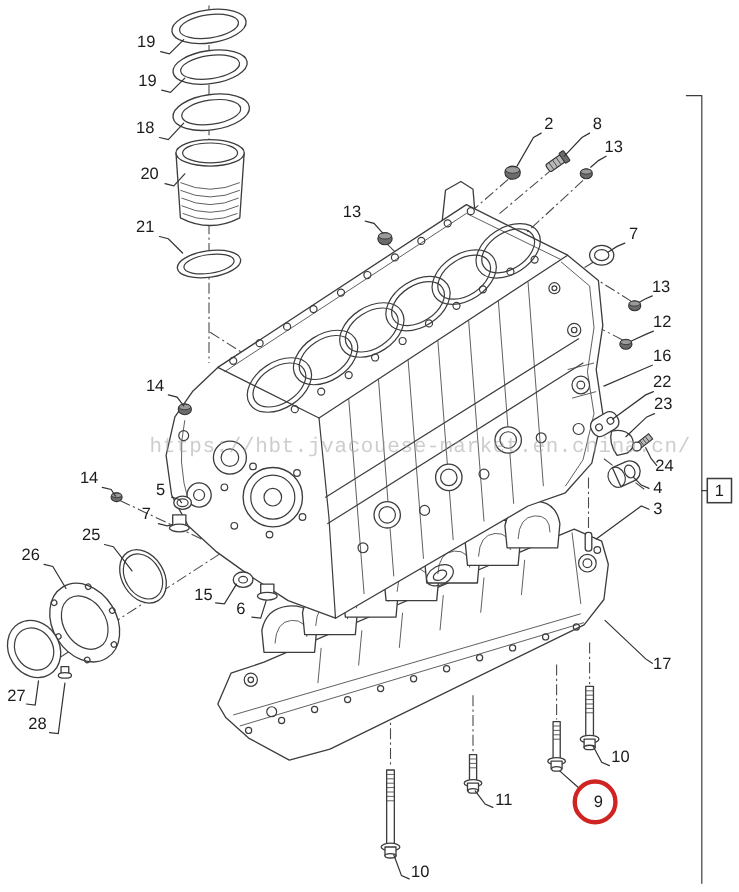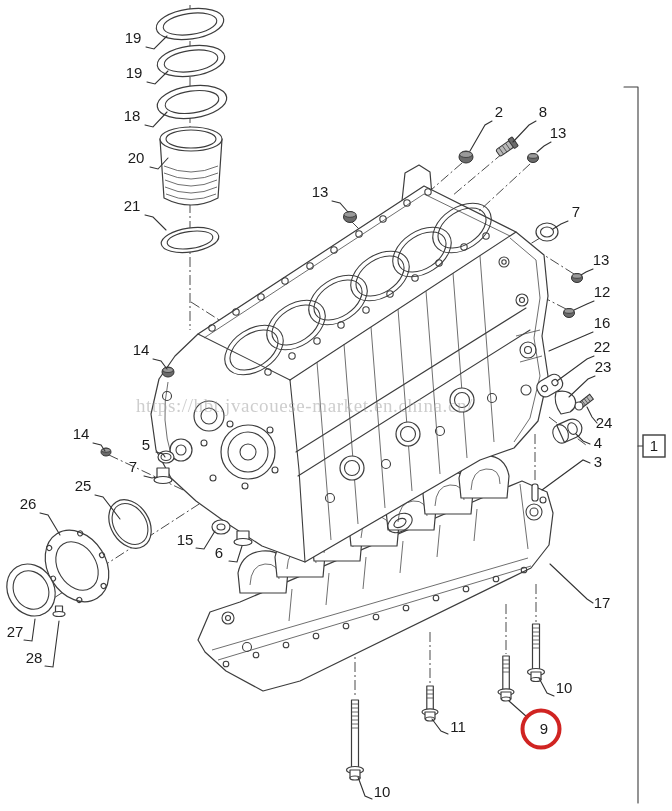--- a/index.html
+++ b/index.html
@@ -1,21 +1,21 @@
 <!DOCTYPE html>
 <html><head>
 <meta charset="utf-8">
 <style>
   html,body{margin:0;padding:0;background:#fff;}
   .canvas{position:relative;width:672px;height:811px;background:#ffffff;overflow:hidden;
           font-family:"Liberation Sans",sans-serif;}
   .canvas svg{position:absolute;left:0;top:0;}
   .watermark{position:absolute;left:136px;top:395px;font-size:19px;letter-spacing:.6px;
              color:#9d9d9d;opacity:.5;white-space:nowrap;z-index:3;pointer-events:none;
-             font-family:Liberation Serif, serif;}
+             font-family:Liberation Mono, monospace;}
   
   .ln{fill:none;stroke:#3d3d3d;stroke-width:1.1;stroke-linejoin:round;stroke-linecap:round;}
   .fw{fill:#ffffff;stroke:#3d3d3d;stroke-width:1.2;stroke-linejoin:round;}
   .thin{fill:none;stroke:#4a4a4a;stroke-width:.8;}
   .dd{fill:none;stroke:#4a4a4a;stroke-width:1;stroke-dasharray:10 3 2 3;}
   .ldr{fill:none;stroke:#333;stroke-width:1.1;stroke-linecap:round;}
   .dk{fill:#6b6b6b;stroke:#333;stroke-width:1;}
   .dk2{fill:#9a9a9a;stroke:#333;stroke-width:.8;}
   .gry{fill:#b9b9b9;stroke:#333;stroke-width:1;}
   text.callout{font-size:15px;fill:#1b1b1b;text-anchor:middle;font-family:"Liberation Sans",sans-serif;}

